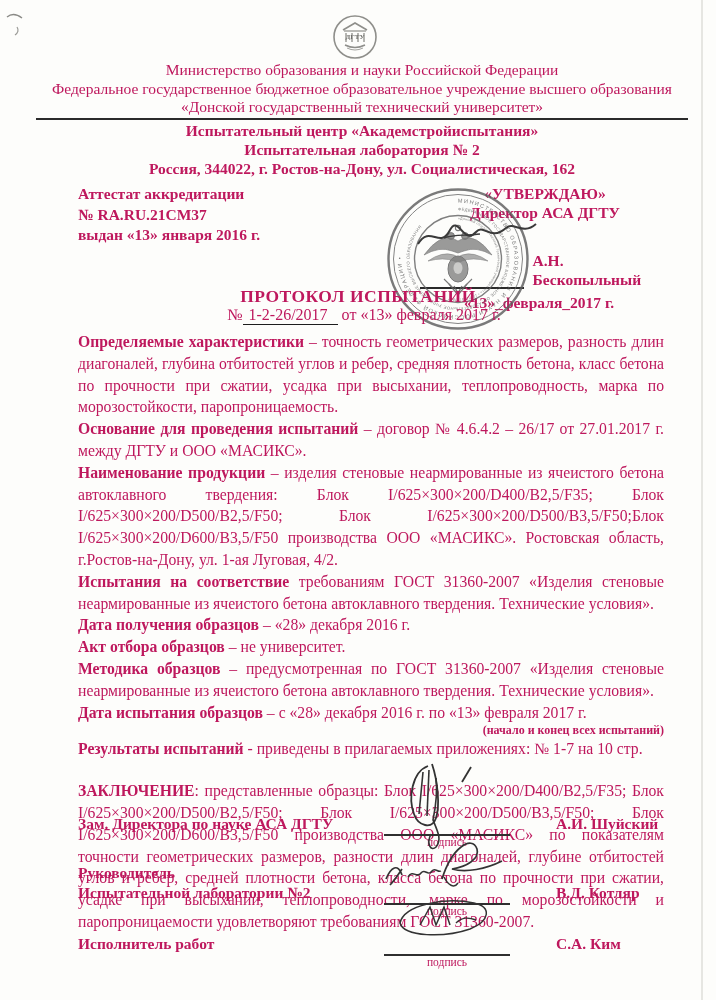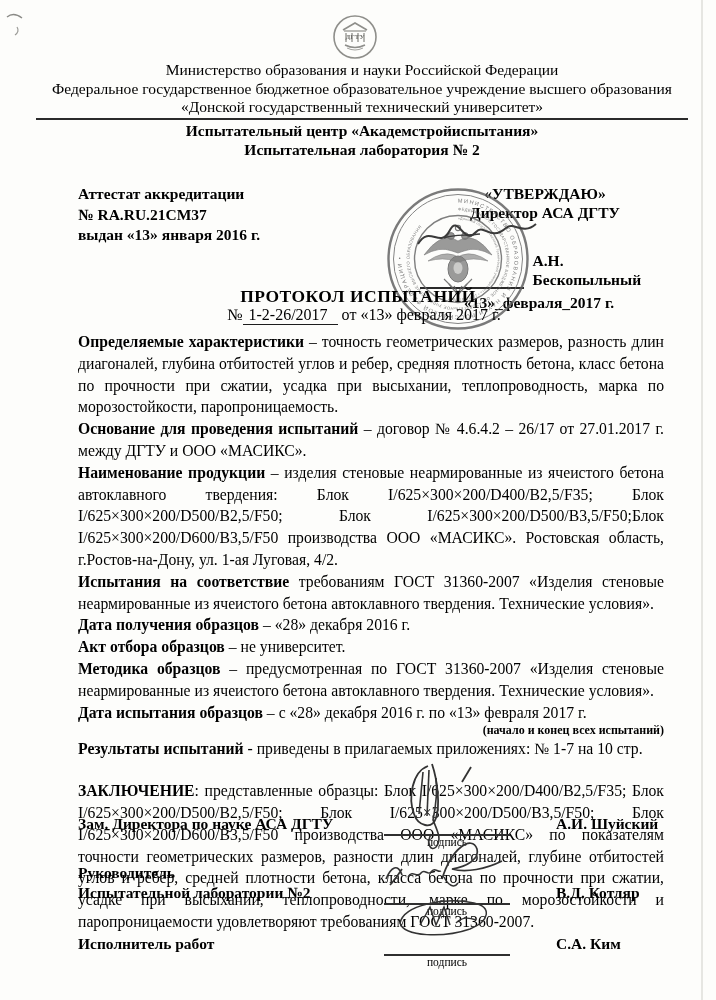--- a/index.html
+++ b/index.html
@@ -2,21 +2,21 @@
 <html lang="ru"><head>
 <meta charset="utf-8">
 <style>
   html,body{margin:0;padding:0;background:#e9e9e7;}
   .page{
     position:relative;
     width:716px;height:1000px;
     margin:0 auto;
     background:#fdfdfb;
     font-family:"Liberation Serif","DejaVu Serif",serif;
-    color:#000000;
+    color:#be185d;
     overflow:hidden;
   }
   .c{text-align:center;}
   
   .hdrwrap{position:absolute;top:61px;left:36px;width:652px;}
   .hline{font-size:15.5px;line-height:18.5px;text-align:center;}
   .rule{border:none;border-top:2px solid #2b2b2b;margin:1px 0 1px 0;}
   .bline{font-size:15.5px;line-height:19px;text-align:center;font-weight:bold;}
   
   .accr{position:absolute;left:78px;top:184px;font-size:15.5px;line-height:20.5px;font-weight:bold;}
@@ -71,20 +71,21 @@
     <path d="M-8,11 Q0,15 8,11" fill="none" stroke="#a3a39f" stroke-width="1"></path>
   </svg>
 
   <div class="hdrwrap">
     <div class="hline">Министерство образования и науки Российской Федерации</div>
     <div class="hline">Федеральное государственное бюджетное образовательное учреждение высшего образования</div>
     <div class="hline">«Донской государственный технический университет»</div>
     <hr class="rule">
     <div class="bline">Испытательный центр «Академстройиспытания»</div>
     <div class="bline">Испытательная лаборатория № 2</div>
+    <div class="bline">Россия, 344022, г. Ростов-на-Дону, ул. Социалистическая, 162</div>
   </div>
 
   <div class="accr">
     <div>Аттестат аккредитации</div>
     <div>№ RA.RU.21СМ37</div>
     <div>выдан «13» января 2016 г.</div>
   </div>
 
   <div class="appr">
     <div class="c">«УТВЕРЖДАЮ»</div>

